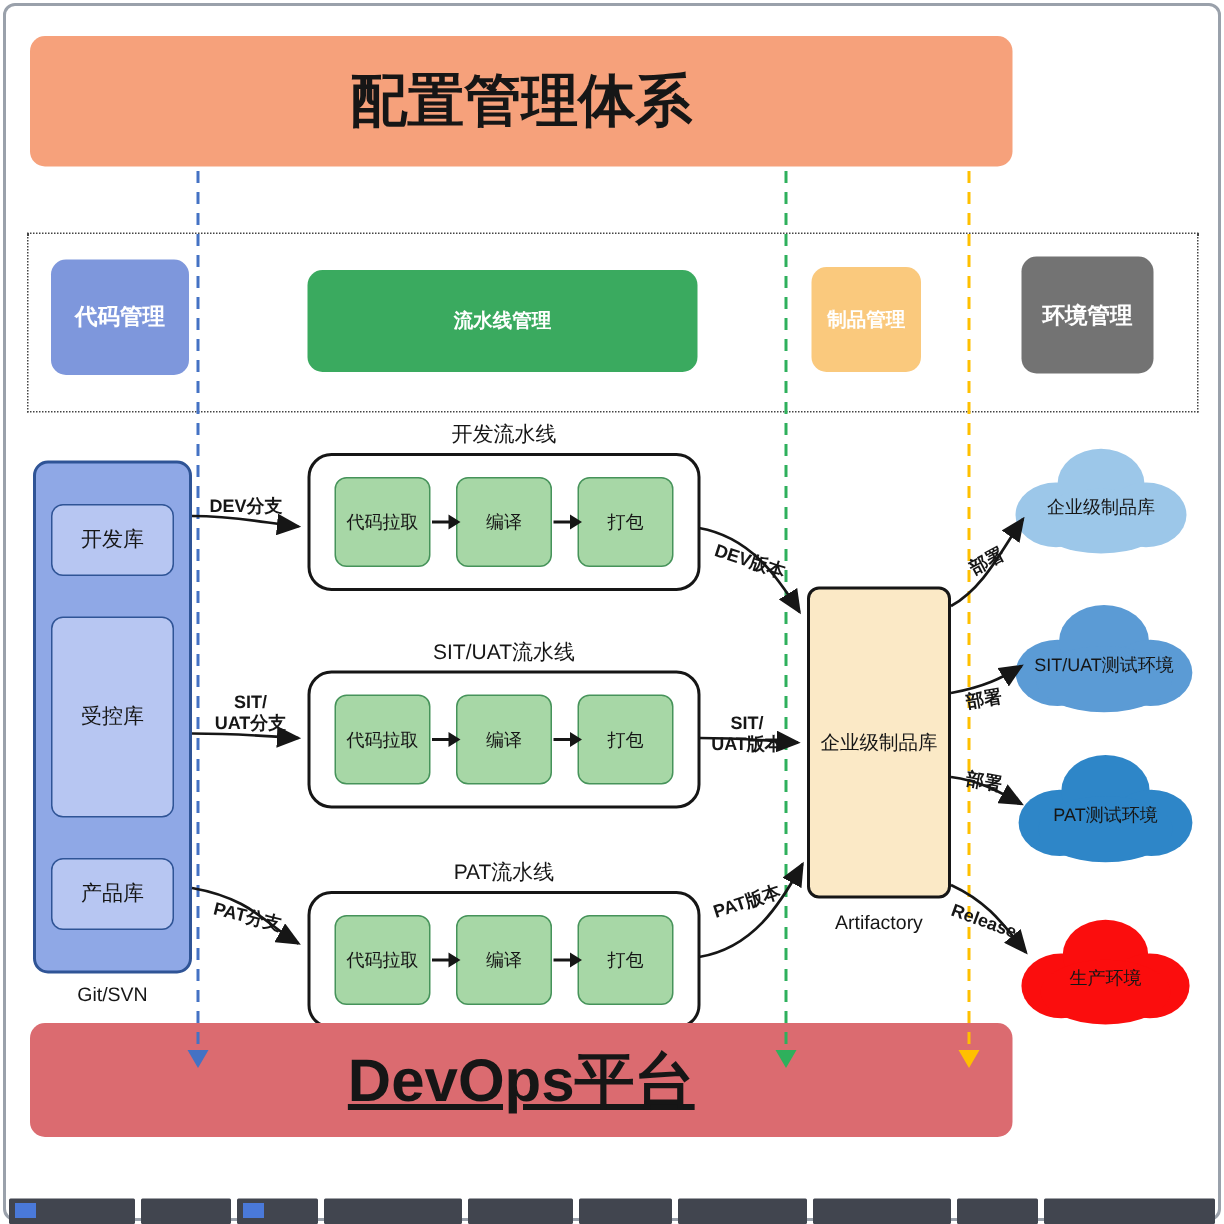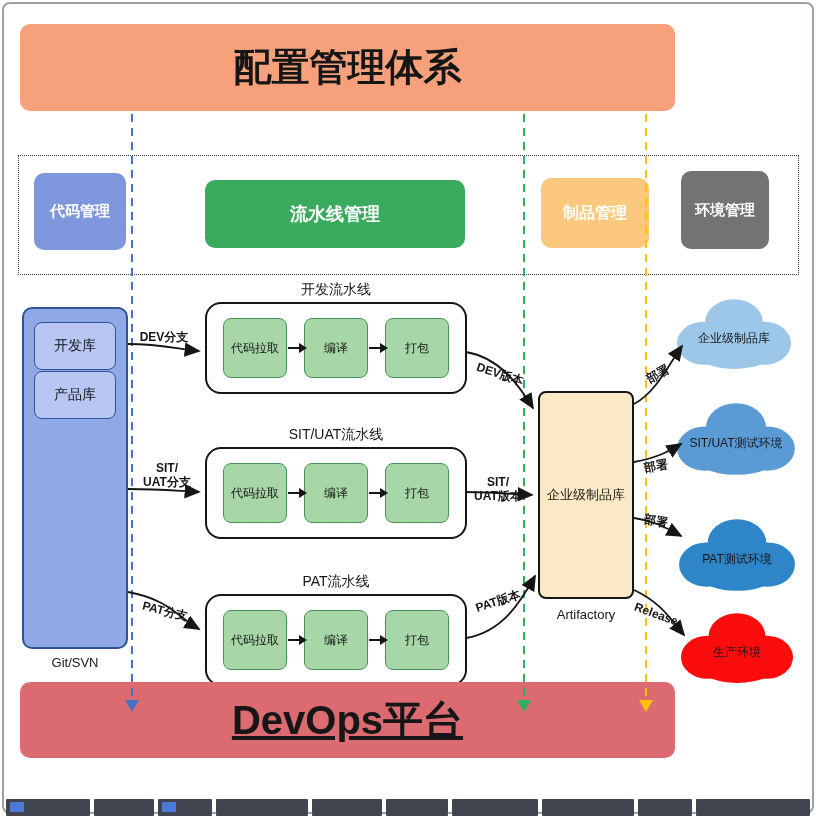--- a/index.html
+++ b/index.html
@@ -14,27 +14,27 @@
   .banner { position:absolute; left:20px; width:655px; border-radius:10px;
     display:flex; align-items:center; justify-content:center; font-weight:bold; z-index:3; }
   .banner.top { top:24px; height:87px; font-size:38px; }
   .banner.bottom { top:682px; height:76px; font-size:40px;text-decoration:underline; }
 
   .dotted-box { position:absolute; left:18px; top:155px; width:779px; height:118px;
     border:1.5px dotted #444; z-index:2; }
   .cat { position:absolute; border-radius:10px; color:#fff; font-weight:bold;
     display:flex; align-items:center; justify-content:center; z-index:3; text-align:center; }
   .cat.code { left:34px; top:173px; width:92px; height:77px; font-size:15px; }
-  .cat.pipeline { left:205px; top:180px; width:260px; height:68px; font-size:18px; }
-  .cat.artifact { left:541px; top:178px; width:108px; height:70px; font-size:16px; }
+  .cat.pipeline { left:205px; top:180px; width:260px; height:68px; font-size:13px; }
+  .cat.artifact { left:541px; top:178px; width:73px; height:70px; font-size:13px; }
   .cat.environment { left:681px; top:171px; width:88px; height:78px; font-size:15px; }
 
   .repo-wrap { position:absolute; left:22px; top:307px; width:106px; height:342px;
     background:#8FA8E6; border:2px solid #2F5496; border-radius:10px;
-    display:flex; flex-direction:column; padding:13px 10px; gap:1px; box-sizing:border-box; z-index:3; }
+    display:flex; flex-direction:column; padding:27px 10px; gap:27px; box-sizing:border-box; z-index:3; }
   .repo { background:#B7C6F2; border:1.5px solid #2F5496; border-radius:8px;
     display:flex; align-items:center; justify-content:center; font-size:14px; }
   .repo.dev, .repo.product { flex:0 0 46px; }
   .repo.controlled { flex:1; }
 
   .caption { position:absolute; text-align:center; font-size:13px; z-index:3; }
   .caption.gitsvn { left:22px; top:655px; width:106px; }
   .caption.artifactory { left:538px; top:607px; width:96px; }
 
   .pipe-title { position:absolute; left:205px; width:262px; text-align:center; font-size:14px; z-index:3; }
@@ -53,21 +53,21 @@
     display:flex; align-items:center; justify-content:center; font-size:13px;
     text-align:center; padding:0 6px; box-sizing:border-box; z-index:3; }
 
   .cloud { position:absolute; z-index:3; }
   .cloud svg { position:absolute; left:0; top:0; width:100%; height:100%; }
   .cloud-label { position:absolute; left:0; top:0; width:100%; height:100%;
     display:flex; align-items:center; justify-content:center; text-align:center;
     padding:12px 5px 0; box-sizing:border-box; font-size:12px; line-height:1.15; }
   .cloud.c1 { left:674px; top:294px; width:120px; height:78px; }
   .cloud.c2 { left:674px; top:398px; width:124px; height:80px; }
-  .cloud.c3 { left:676px; top:514px; width:122px; height:80px; }
+  .cloud.c3 { left:676px; top:498px; width:122px; height:80px; }
   .cloud.c4 { left:678px; top:608px; width:118px; height:78px; }
 
   .lbl { position:absolute; font-size:12px; font-weight:bold; text-align:center;
     white-space:pre-line; line-height:1.2; z-index:6; }
   .lbl.dev-branch { left:132px; top:330px; width:64px; }
   .lbl.situat-branch { left:136px; top:461px; width:62px; }
   .lbl.pat-branch { left:133px; top:604px; width:64px; transform:rotate(14deg); }
   .lbl.dev-version { left:468px; top:367px; width:64px; transform:rotate(18deg); }
   .lbl.situat-version { left:465px; top:475px; width:66px; }
   .lbl.pat-version { left:466px; top:594px; width:64px; transform:rotate(-18deg); }
@@ -101,20 +101,21 @@
 </div>
 <div class="cat artifact" style="background-color: rgb(250, 201, 125);">
   <span>制品管理</span>
 </div>
 <div class="cat environment" style="background-color: #737373;">
   <span>环境管理</span>
 </div>
 
 <div class="repo-wrap">
   <div class="repo dev">开发库</div>
+  <div class="repo controlled">受控库</div>
   <div class="repo product">产品库</div>
 </div>
 <div class="caption gitsvn">Git/SVN</div>
 
 <div class="pipe-title" style="top:281px">开发流水线</div>
 <div class="pipe" style="top:302px">
   <div class="step">代码拉取</div>
   <div class="marrow"></div>
   <div class="step">编译</div>
   <div class="marrow"></div>

